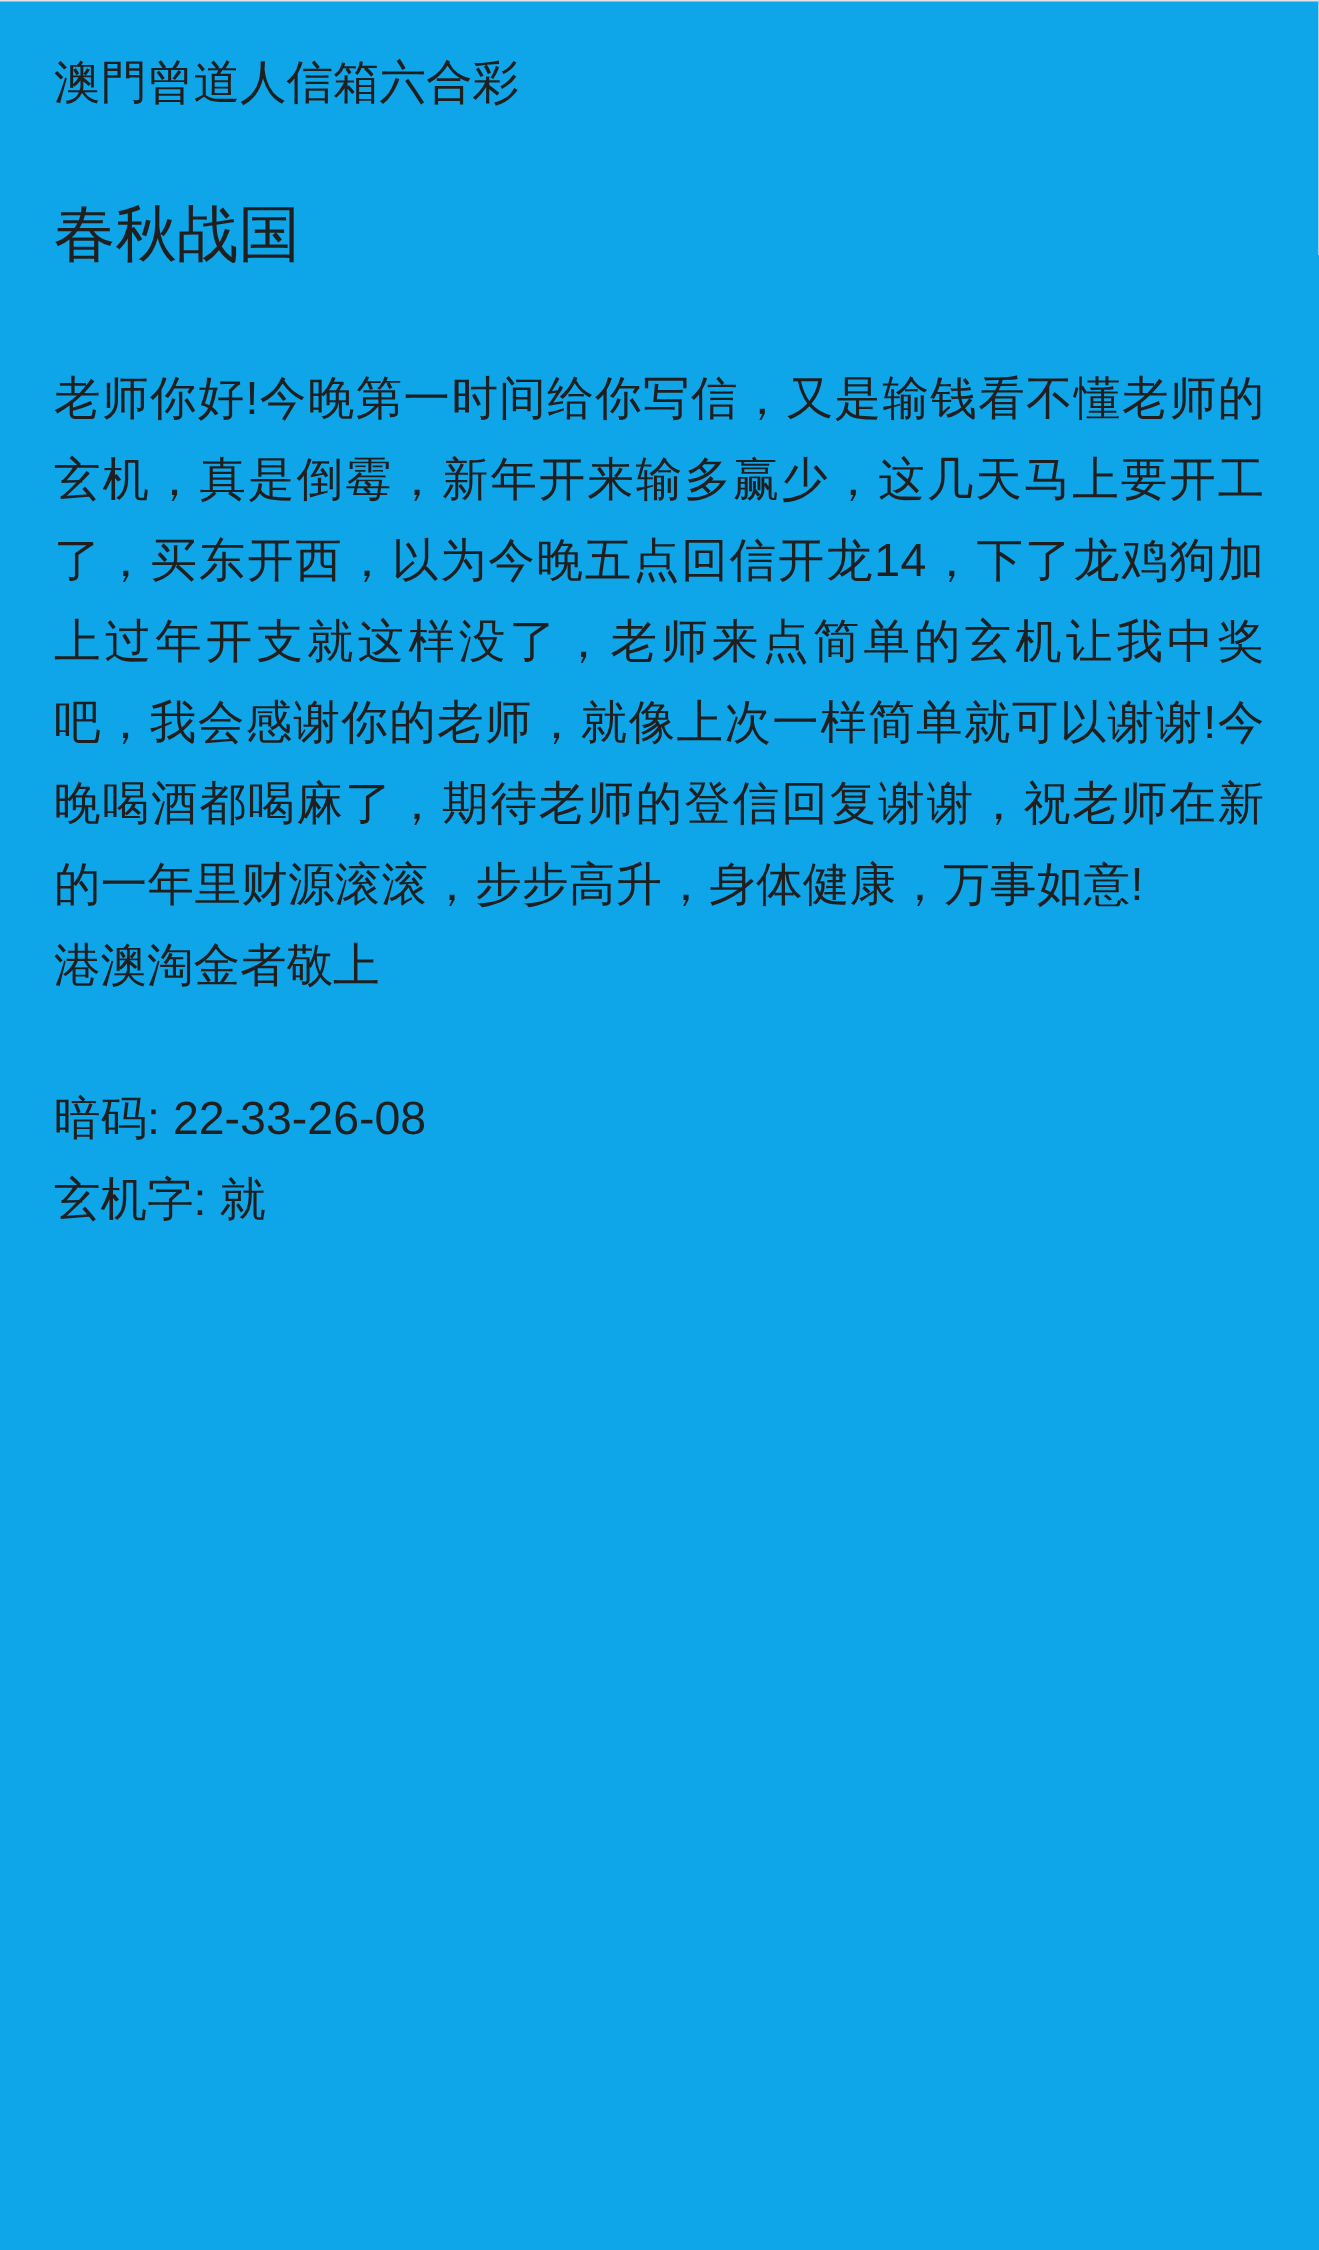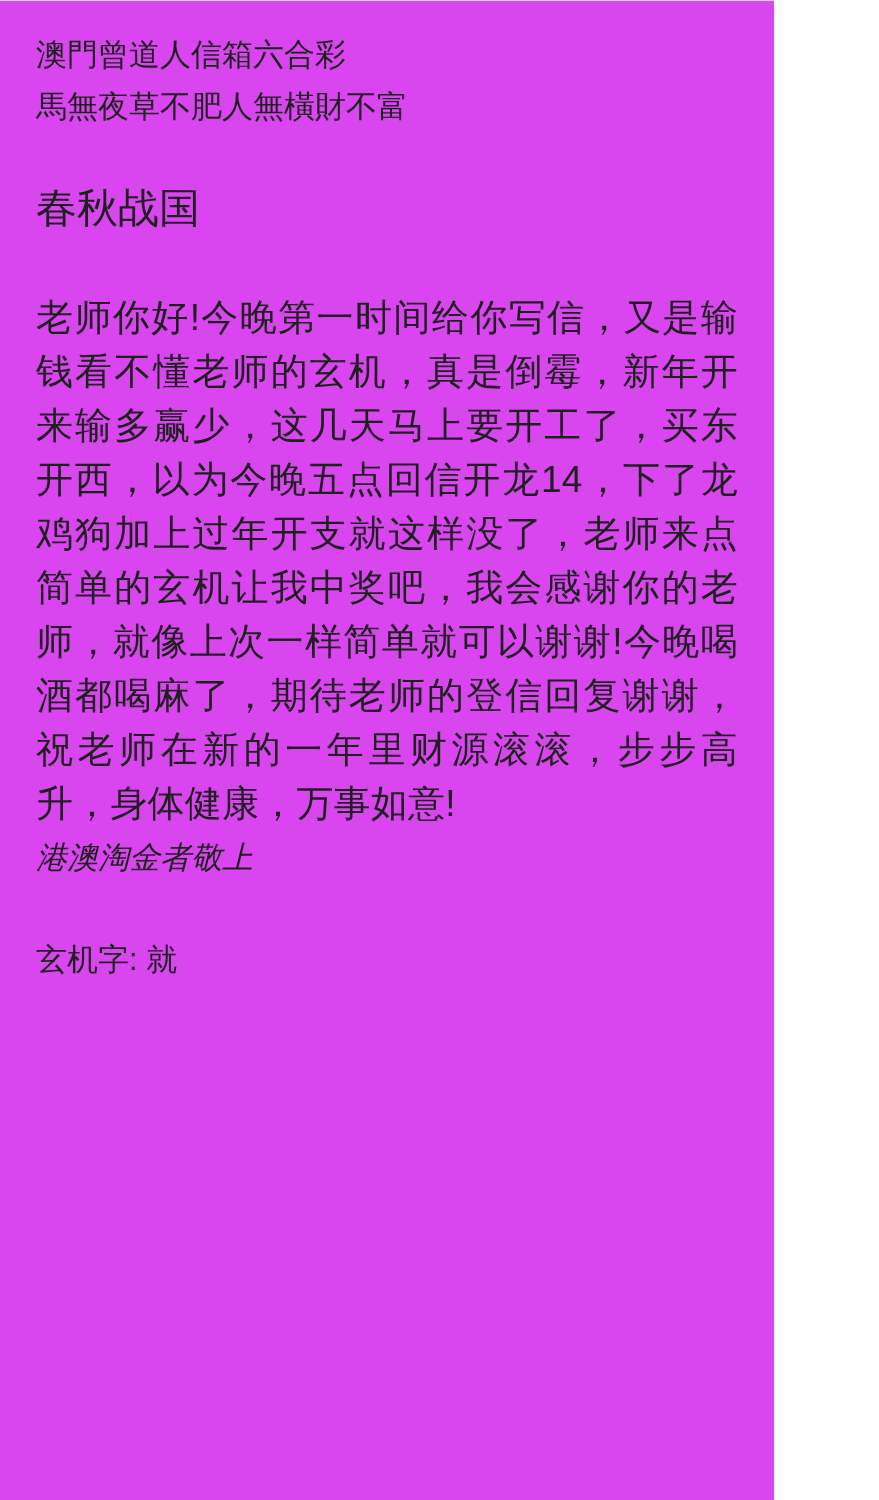--- a/index.html
+++ b/index.html
@@ -8,56 +8,55 @@
     background: #ffffff;
   }
   body {
     width: 879px;
     min-height: 1500px;
     font-family: "Liberation Sans", "DejaVu Sans", sans-serif;
     color: #1a1a1a;
     -webkit-font-smoothing: antialiased;
   }
   .page {
-    width: 774px;
+    width: 879px;
     min-height: 1500px;
     box-sizing: border-box;
-    background: #d946ef;
+    background: #0ea5e9;
     position: relative;
   }
   .top-rule {
     width: 100%;
     height: 1px;
     background: #e3e3e3;
     margin: 0;
   }
   .content {
     padding: 28px 36px 0 36px;
   }
   .title-line {
     font-size: 31px;
     line-height: 52px;
     color: #1f1f1f;
   }
   .spacer-md { height: 48px; }
   .spacer-lg { height: 56px; }
   .para {
-    font-size: 37px;
+    font-size: 31px;
     line-height: 54px;
     letter-spacing: 0.2px;
     color: #1f1f1f;
     text-align: justify;
     text-justify: inter-character;
     word-break: break-all;
   }
   .sign {
     font-size: 31px;
     line-height: 54px;
     color: #1f1f1f;
-    font-style: italic;
   }
   .kv {
     font-size: 31px;
     line-height: 54px;
     color: #1f1f1f;
   }
   .section-head {
     font-size: 41px;
     line-height: 54px;
     color: #1f1f1f;
@@ -66,36 +65,39 @@
 </head>
 <body>
 
 <div class="page">
 
   <div class="top-rule"></div>
 
   <div class="content">
 
     <div class="title-line">澳門曾道人信箱六合彩</div>
-    <div class="title-line">馬無夜草不肥人無橫財不富</div>
 
     <div class="spacer-md"></div>
 
     <div class="section-head">春秋战国</div>
 
     <div class="spacer-lg"></div>
 
 
     <div class="para">老师你好!今晚第一时间给你写信，又是输钱看不懂老师的玄机，真是倒霉，新年开来输多赢少，这几天马上要开工了，买东开西，以为今晚五点回信开龙14，下了龙鸡狗加上过年开支就这样没了，老师来点简单的玄机让我中奖吧，我会感谢你的老师，就像上次一样简单就可以谢谢!今晚喝酒都喝麻了，期待老师的登信回复谢谢，祝老师在新的一年里财源滚滚，步步高升，身体健康，万事如意!</div>
 
     <div class="sign">港澳淘金者敬上</div>
 
     <div class="spacer-md"></div>
 
 
+    <div class="kv">
+      <span>暗码:</span>
+      <span>22-33-26-08</span>
+    </div>
 
     <div class="kv">
       <span>玄机字:</span>
       <span>就</span>
     </div>
 
   </div>
 </div>
 
 </body></html>

